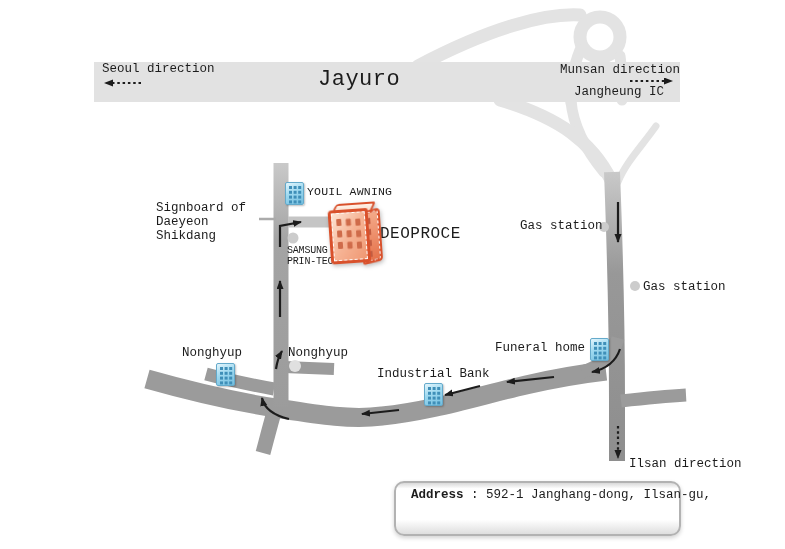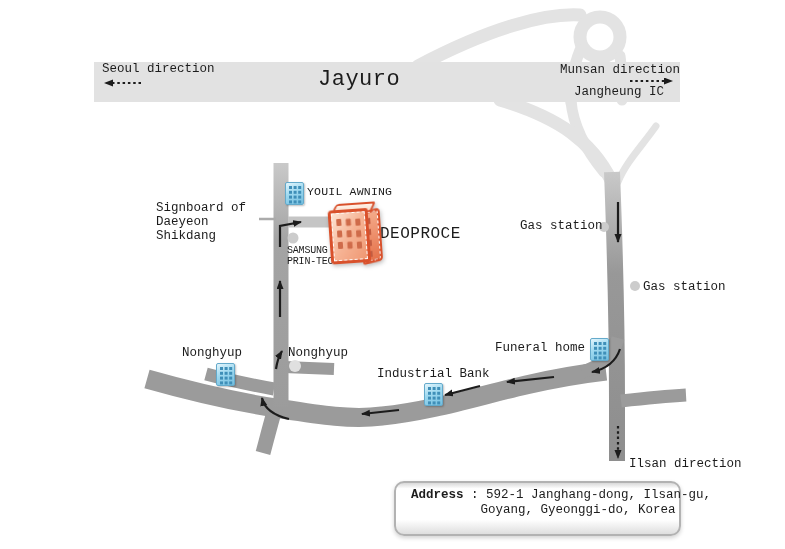--- a/index.html
+++ b/index.html
@@ -167,17 +167,16 @@
     <div class="deo-side">
         <span class="win"></span>
       </div>
     <div class="deo-front">
         <span class="win"></span>
       </div>
   </div>
 
   <div class="addr">
     <div><b>Address</b><span> : 592-1 Janghang-dong, Ilsan-gu,</span></div>
-    <div class="l2">Goyang, Gyeonggi-do, Korea</div>
   </div>
 
   <div class="edge-strip"></div>
 </div>
 
 </body></html>

